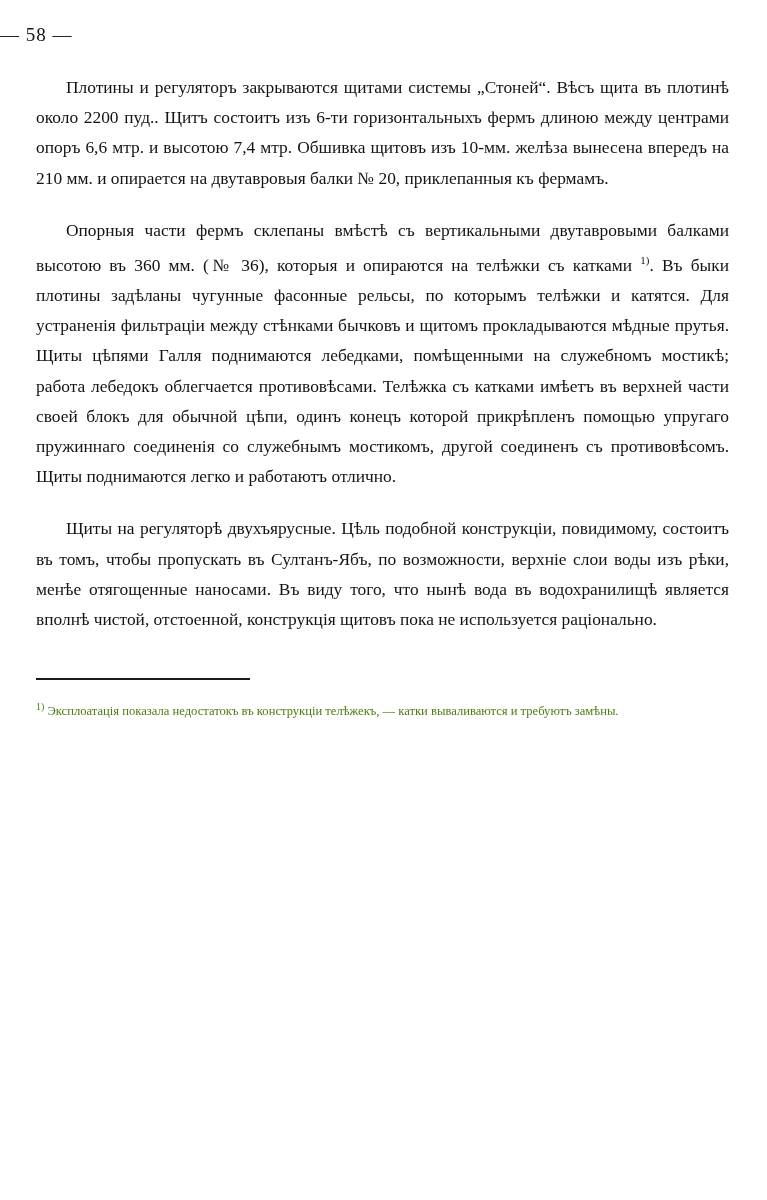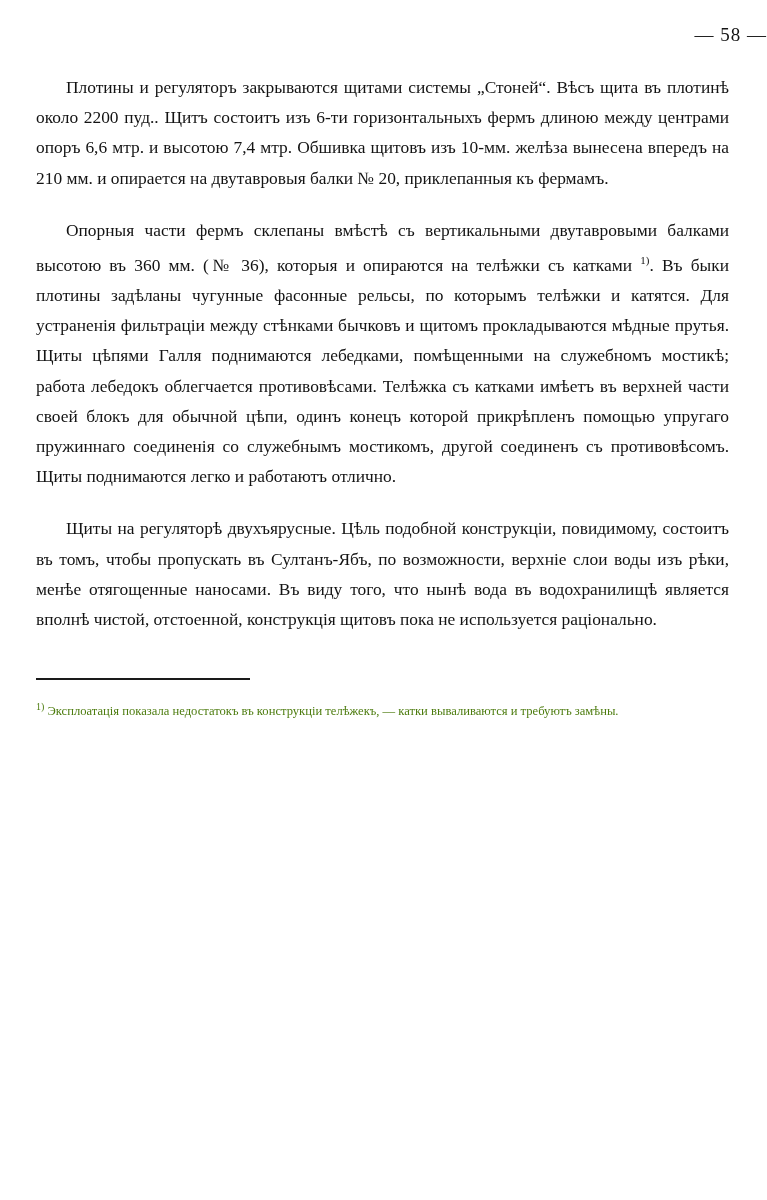--- a/index.html
+++ b/index.html
@@ -16,21 +16,21 @@
     overflow: hidden;
   }
   .page {
     width: 767px;
     height: 1200px;
     box-sizing: border-box;
     padding: 0;
     position: relative;
   }
   .page-number {
-    text-align: right;
+    text-align: left;
     font-size: 19px;
     letter-spacing: 1px;
     margin-top: 24px;
     margin-bottom: 26px;
     color: #141414;
     font-family: "Liberation Serif", serif;
   }
   .body-text {
     margin: 0 38px 0 36px;
   }

